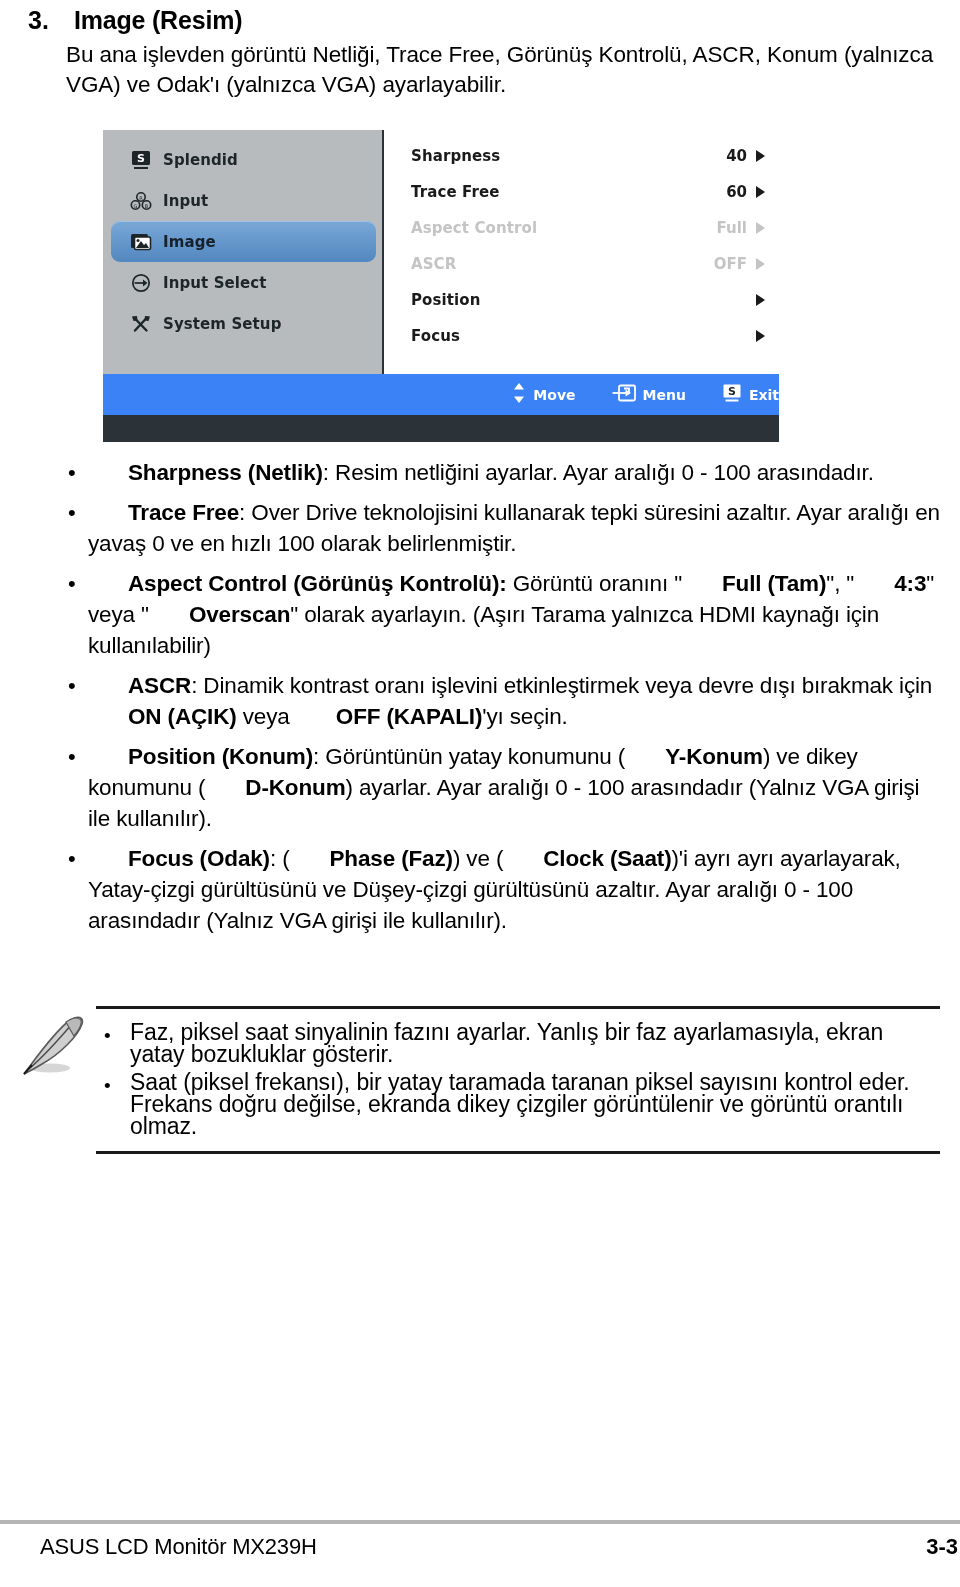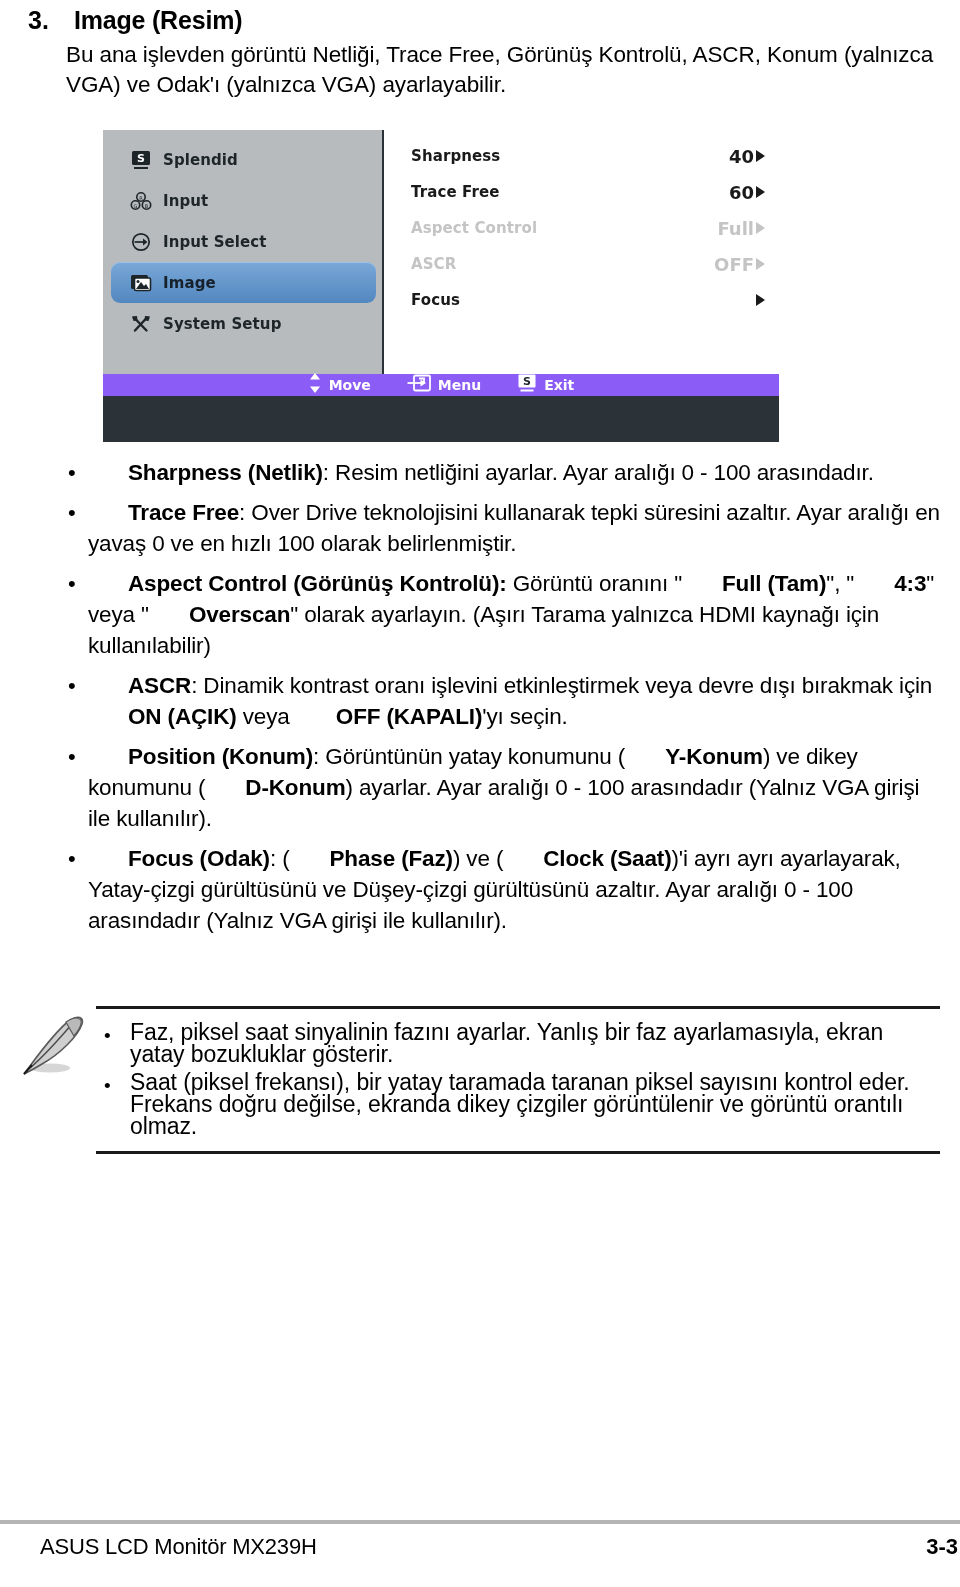--- a/index.html
+++ b/index.html
@@ -140,41 +140,41 @@
     box-sizing: border-box;
   }
   .opt-label {
     font-size: 15px;
     font-weight: bold;
     color: #1a1a1a;
     flex: 1;
     letter-spacing: 0.1px;
   }
   .opt-value {
-    font-size: 18px;
+    font-size: 15px;
     font-weight: bold;
     color: #1a1a1a;
-    margin-right: 2px;
+    margin-right: 9px;
   }
   .opt-arrow {
     width: 0; height: 0;
     border-left: 9px solid #1a1a1a;
     border-top: 6px solid transparent;
     border-bottom: 6px solid transparent;
   }
   .opt-row.disabled .opt-label,
   .opt-row.disabled .opt-value { color: #c4c4c4; }
   .opt-row.disabled .opt-arrow { border-left-color: #c4c4c4; }
 
   .osd-footer {
-    height: 22px;
-    background: #8b5cf6;
+    height: 41px;
+    background: #3b82f6;
     display: flex;
     align-items: center;
-    justify-content: center;
+    justify-content: flex-end;
     gap: 36px;
   }
   .foot-item {
     display: flex;
     align-items: center;
     gap: 7px;
   }
   .foot-item .flbl {
     font-size: 14px;
     font-weight: bold;
@@ -313,41 +313,41 @@
               <circle cx="16.5" cy="14" r="4.2"></circle>
             </g>
             <text x="11" y="8.6" font-size="5" fill="#1e2529" text-anchor="middle" font-family="DejaVu Sans, sans-serif">R</text>
             <text x="5.5" y="16.6" font-size="5" fill="#1e2529" text-anchor="middle" font-family="DejaVu Sans, sans-serif">G</text>
             <text x="16.5" y="16.6" font-size="5" fill="#1e2529" text-anchor="middle" font-family="DejaVu Sans, sans-serif">B</text>
           </svg>
         </span>
         <span class="lbl">Input</span>
       </div>
 
-      <div class="side-item">
-        <span class="ico">
-          <svg width="22" height="20" viewBox="0 0 22 20">
-            <circle cx="11" cy="10" r="8.2" fill="none" stroke="#1e2529" stroke-width="1.7"></circle>
-            <line x1="4.5" y1="10" x2="14" y2="10" stroke="#1e2529" stroke-width="1.7"></line>
-            <polygon points="13,6.5 17.5,10 13,13.5" fill="#1e2529"></polygon>
-          </svg>
-        </span>
-        <span class="lbl">Input Select</span>
-      </div>
-
       <div class="side-item active">
         <span class="ico">
           <svg width="22" height="20" viewBox="0 0 22 20">
             <rect x="1" y="2" width="17" height="14" rx="1.5" fill="#1e2529"></rect>
             <rect x="4.5" y="5" width="16" height="12.5" rx="1.5" fill="#ffffff" stroke="#1e2529" stroke-width="1.6"></rect>
             <polygon points="6,16 11,9 14,13 16,11 19,16" fill="#1e2529"></polygon>
             <circle cx="8" cy="8.5" r="1.5" fill="#1e2529"></circle>
           </svg>
         </span>
         <span class="lbl">Image</span>
+      </div>
+
+      <div class="side-item">
+        <span class="ico">
+          <svg width="22" height="20" viewBox="0 0 22 20">
+            <circle cx="11" cy="10" r="8.2" fill="none" stroke="#1e2529" stroke-width="1.7"></circle>
+            <line x1="4.5" y1="10" x2="14" y2="10" stroke="#1e2529" stroke-width="1.7"></line>
+            <polygon points="13,6.5 17.5,10 13,13.5" fill="#1e2529"></polygon>
+          </svg>
+        </span>
+        <span class="lbl">Input Select</span>
       </div>
 
       <div class="side-item">
         <span class="ico">
           <svg width="22" height="20" viewBox="0 0 22 20">
             <g stroke="#1e2529" stroke-width="2.4" stroke-linecap="round">
               <line x1="4" y1="3.5" x2="16.5" y2="16.5"></line>
               <line x1="17" y1="3.5" x2="5" y2="16.5"></line>
             </g>
             <polygon points="2,2.5 7,2 7.5,6.5 3.5,7" fill="#1e2529"></polygon>
@@ -378,20 +378,25 @@
         <span class="opt-value">Full</span>
         <span class="opt-arrow"></span>
       </div>
 
       <div class="opt-row disabled">
         <span class="opt-label">ASCR</span>
         <span class="opt-value">OFF</span>
         <span class="opt-arrow"></span>
       </div>
 
+      <div class="opt-row">
+        <span class="opt-label">Position</span>
+        <span class="opt-value"></span>
+        <span class="opt-arrow"></span>
+      </div>
 
       <div class="opt-row">
         <span class="opt-label">Focus</span>
         <span class="opt-value"></span>
         <span class="opt-arrow"></span>
       </div>
 
     </div>
   </div>
 

